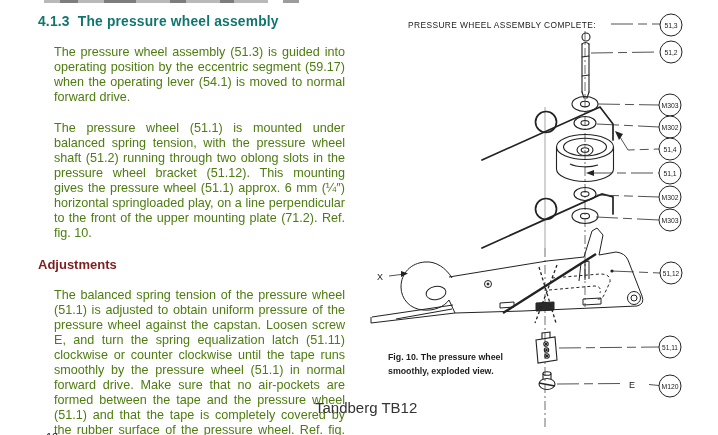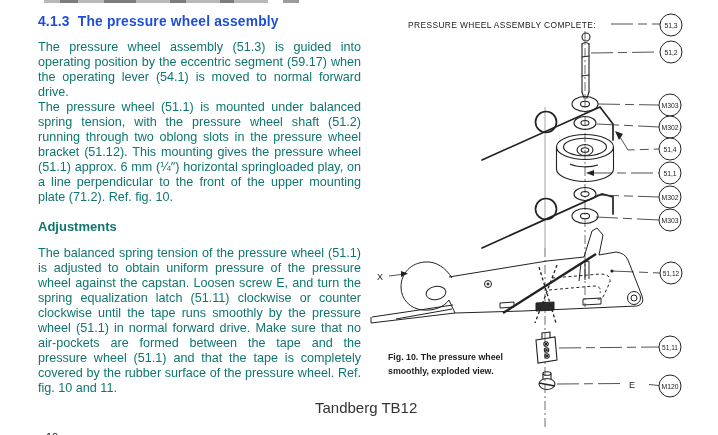--- a/index.html
+++ b/index.html
@@ -7,26 +7,26 @@
     width:718px;height:435px;position:relative;overflow:hidden;
     background:#ffffff;
     font-family:"Liberation Sans",sans-serif;
     color:#1b1b1b;
   }
   .artifact{position:absolute;height:3px;top:0;background:#b9b9b9;}
   .artifact-spot{position:absolute;height:3px;top:0;background:#7d7d7d;}
   .text-col{position:absolute;left:38px;top:8px;width:323px;}
   .text-col h1{
     font-size:13.8px;font-weight:bold;margin:6px 0 11px 0;
-    letter-spacing:.2px;white-space:pre-wrap;color:#1d4ed8;
-  }
-  .text-col h2{font-size:13px;font-weight:bold;margin:14px 0 12px 0;color:#0f766e;}
+    letter-spacing:.2px;white-space:pre-wrap;color:#0f766e;
+  }
+  .text-col h2{font-size:13px;font-weight:bold;margin:14px 0 12px 0;color:#7f1d1d;}
   .text-col p{
-    font-size:12.6px;line-height:15px;text-align:justify;margin:0;
-    color:#0f766e;
+    font-size:12.6px;line-height:15px;text-align:justify;margin:16px;
+    color:#4d7c0f;
   }
   .page-number{position:absolute;left:46px;top:391px;font-size:11px;color:#222;margin-top:40px;}
   .footer-title{position:absolute;left:287px;top:399px;font-size:15px;color:#333;margin-left:28px;}
   .fig-caption{
     position:absolute;left:388px;top:350px;width:150px;
     font-size:8.8px;font-weight:bold;line-height:14px;color:#1d1d1d;
   }
   svg.diagram{position:absolute;left:0;top:0;}
   svg text{font-family:"Liberation Sans",sans-serif;fill:#1a1a1a;}
 </style>

